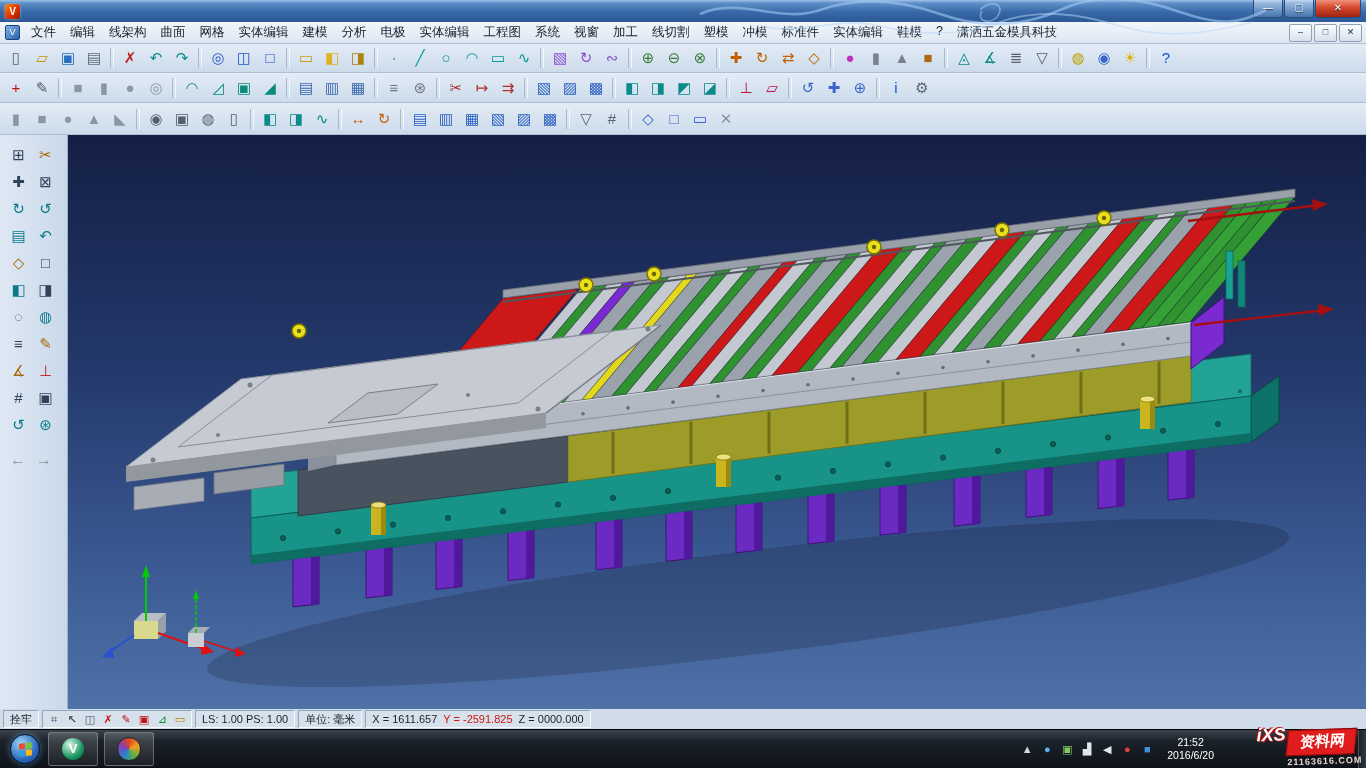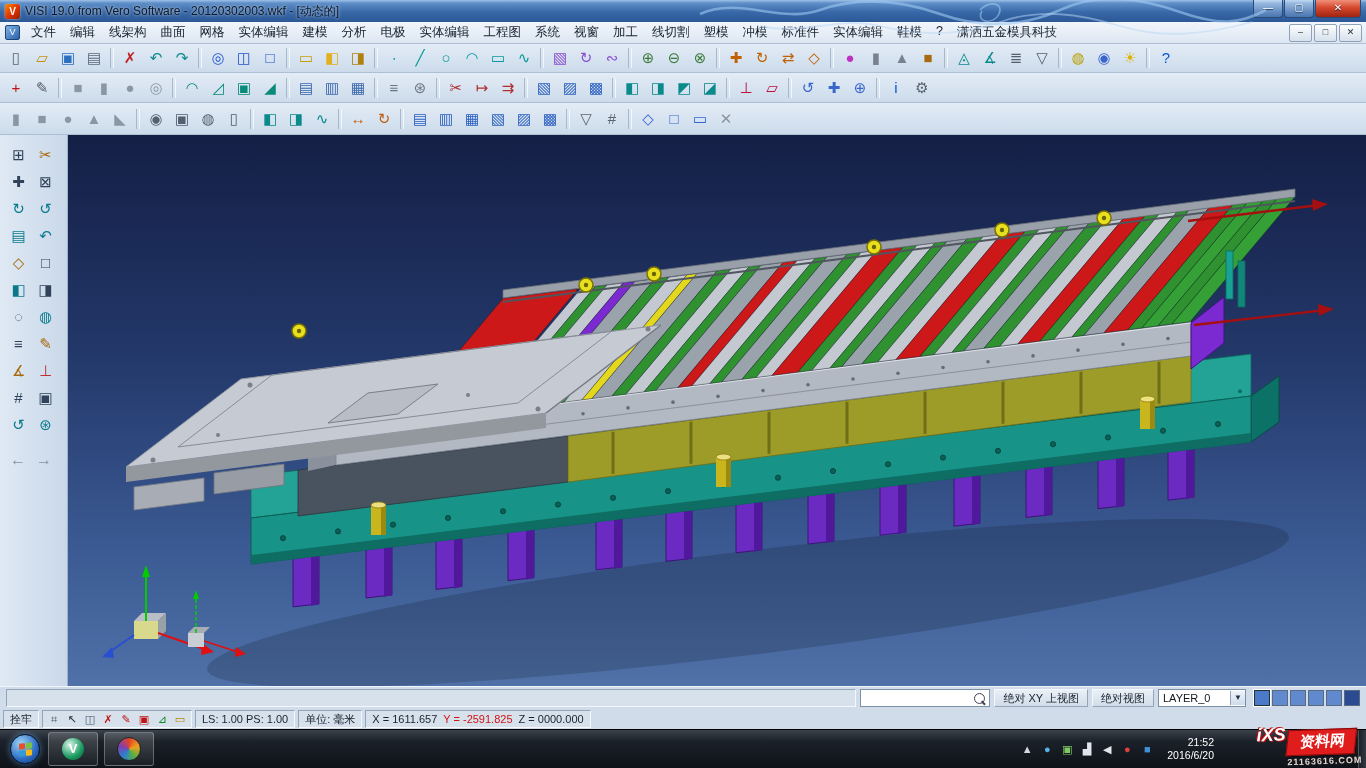--- a/index.html
+++ b/index.html
@@ -69,37 +69,36 @@
   
   .taskbar{height:38px;background:linear-gradient(180deg,#3a424c,#1b2129 30%,#0e1218);border-top:1px solid #000;display:flex;align-items:center;padding:0 4px;position:relative;}
   .start-orb{width:28px;height:28px;border-radius:50%;background:radial-gradient(circle at 35% 30%,#9ed4f6,#2a6ac0 60%,#123a78);border:1px solid #0a1c38;display:flex;align-items:center;justify-content:center;margin:0 8px 0 6px;box-shadow:0 0 6px rgba(120,190,255,.5);}
   .flag{display:grid;grid-template-columns:6px 6px;grid-auto-rows:6px;gap:1px;transform:skewY(-6deg);}
   .flag i{border-radius:1px;display:block;}
   .task-app{width:48px;height:32px;border:1px solid rgba(255,255,255,.28);border-radius:3px;background:linear-gradient(180deg,rgba(255,255,255,.18),rgba(255,255,255,.05));margin-right:6px;display:flex;align-items:center;justify-content:center;}
   .visi-logo{width:22px;height:22px;border-radius:50%;background:radial-gradient(circle at 35% 30%,#d8f5e8,#1a9a60 60%,#0a5a38);color:#fff;font-weight:bold;font-size:13px;text-align:center;line-height:22px;}
   .app2-logo{width:22px;height:22px;border-radius:50%;background:conic-gradient(#e04428,#f0a020,#58b040,#2a80d0,#8040b0,#e04428);border:1px solid #222;}
   .tray{margin-left:auto;display:flex;align-items:center;gap:2px;margin-right:140px;}
   .tray .tb-icon{width:18px;height:20px;font-size:11px;line-height:20px;}
-  .clock{color:#fff;font-size:10.5px;text-align:right;line-height:1.25;padding:0 8px;}
+  .clock{color:#fff;font-size:10.5px;text-align:center;line-height:1.25;padding:0 8px;}
   .show-desktop{position:absolute;right:0;top:0;width:7px;height:38px;background:linear-gradient(90deg,#1a2028,#323a44);border-left:1px solid #555;}
 
   
   .watermark{position:absolute;right:4px;bottom:2px;z-index:60;transform:rotate(-2deg);}
   .wm-badge{background:#e01c1c;color:#fff;font-weight:bold;font-size:15px;padding:2px 10px 3px 12px;transform:skewX(-8deg);display:inline-block;border:1px solid #8a0c0c;box-shadow:1px 1px 2px rgba(0,0,0,.5);}
   .wm-logo{position:absolute;left:-30px;top:-6px;font-style:italic;font-weight:bold;font-size:18px;color:#fff;text-shadow:1px 1px 0 #c01010,-1px -1px 0 #c01010;}
   .wm-domain{display:block;text-align:center;font-size:9px;font-weight:bold;color:#e8d8d0;margin-top:1px;letter-spacing:1px;}
 </style>
 </head>
 <body>
 
 <div class="window">
 
   <div class="titlebar">
     <div class="app-icon">V</div>
-    <div class="title-text">VISI 19.0  from Vero Software - 20120302003.wkf - [动态的]</div>
     <div class="win-buttons">
       <div class="win-btn">—</div>
       <div class="win-btn">▢</div>
       <div class="win-btn close">✕</div>
     </div>
   </div>
 
   <svg class="swirl" viewBox="0 0 1366 48">
     <path d="M700,14 C740,-4 780,24 820,10 S900,0 940,14 S1020,28 1060,10 S1140,-2 1180,12 S1240,24 1266,10" fill="none" stroke="#9fc8f2" stroke-width="2.6" opacity="0.6"></path>
     <path d="M760,26 C800,36 840,16 880,26 S960,36 1000,22 S1080,14 1120,26 S1200,36 1252,22" fill="none" stroke="#b6d6f6" stroke-width="1.8" opacity="0.5"></path>
@@ -548,41 +547,20 @@
           <polygon points="120,498 136,498 136,512 120,512" fill="#c9cdd4"></polygon>
           <line x1="128" y1="498" x2="128" y2="462" stroke="#00cc00" stroke-width="1.6" stroke-dasharray="4,2"></line>
           <polygon points="125,464 131,464 128,455" fill="#00cc00"></polygon>
           <line x1="136" y1="506" x2="170" y2="517" stroke="#e01010" stroke-width="1.6"></line>
           <polygon points="168,512 178,519 167,522" fill="#e01010"></polygon>
         </g>
       </svg>
     </div>
   </div>
 
-  <div class="controlsbar">
-    <div class="ctrl-fill"></div>
-    <div class="searchbox">
-      <input placeholder="" style="">
-      <span class="mag"></span>
-    </div>
-    <div class="ctrl-btn">绝对 XY 上视图</div>
-    <div class="ctrl-btn">绝对视图</div>
-    <div class="layer-combo">
-      <span class="val">LAYER_0</span>
-      <span class="drop">▼</span>
-    </div>
-    <div class="swatches" id="swatches">
-        <div class="swatch sel" style="background: rgb(74, 122, 200);"></div>
-        <div class="swatch" style="background: rgb(96, 137, 206);"></div>
-        <div class="swatch" style="background: rgb(96, 137, 206);"></div>
-        <div class="swatch" style="background: rgb(96, 137, 206);"></div>
-        <div class="swatch" style="background: rgb(96, 137, 206);"></div>
-        <div class="swatch" style="background: rgb(42, 74, 146);"></div>
-      </div>
-  </div>
 
   <div class="statusbar">
     <div class="seg">
         <span>拴牢</span>
       </div>
     <div class="seg iconseg">
         <div class="st-icon" style="color: rgb(65, 86, 110);">⌗</div>
         <div class="st-icon" style="color: rgb(34, 46, 58);">↖</div>
         <div class="st-icon" style="color: rgb(65, 86, 110);">◫</div>
         <div class="st-icon" style="color: rgb(192, 20, 20);">✗</div>

